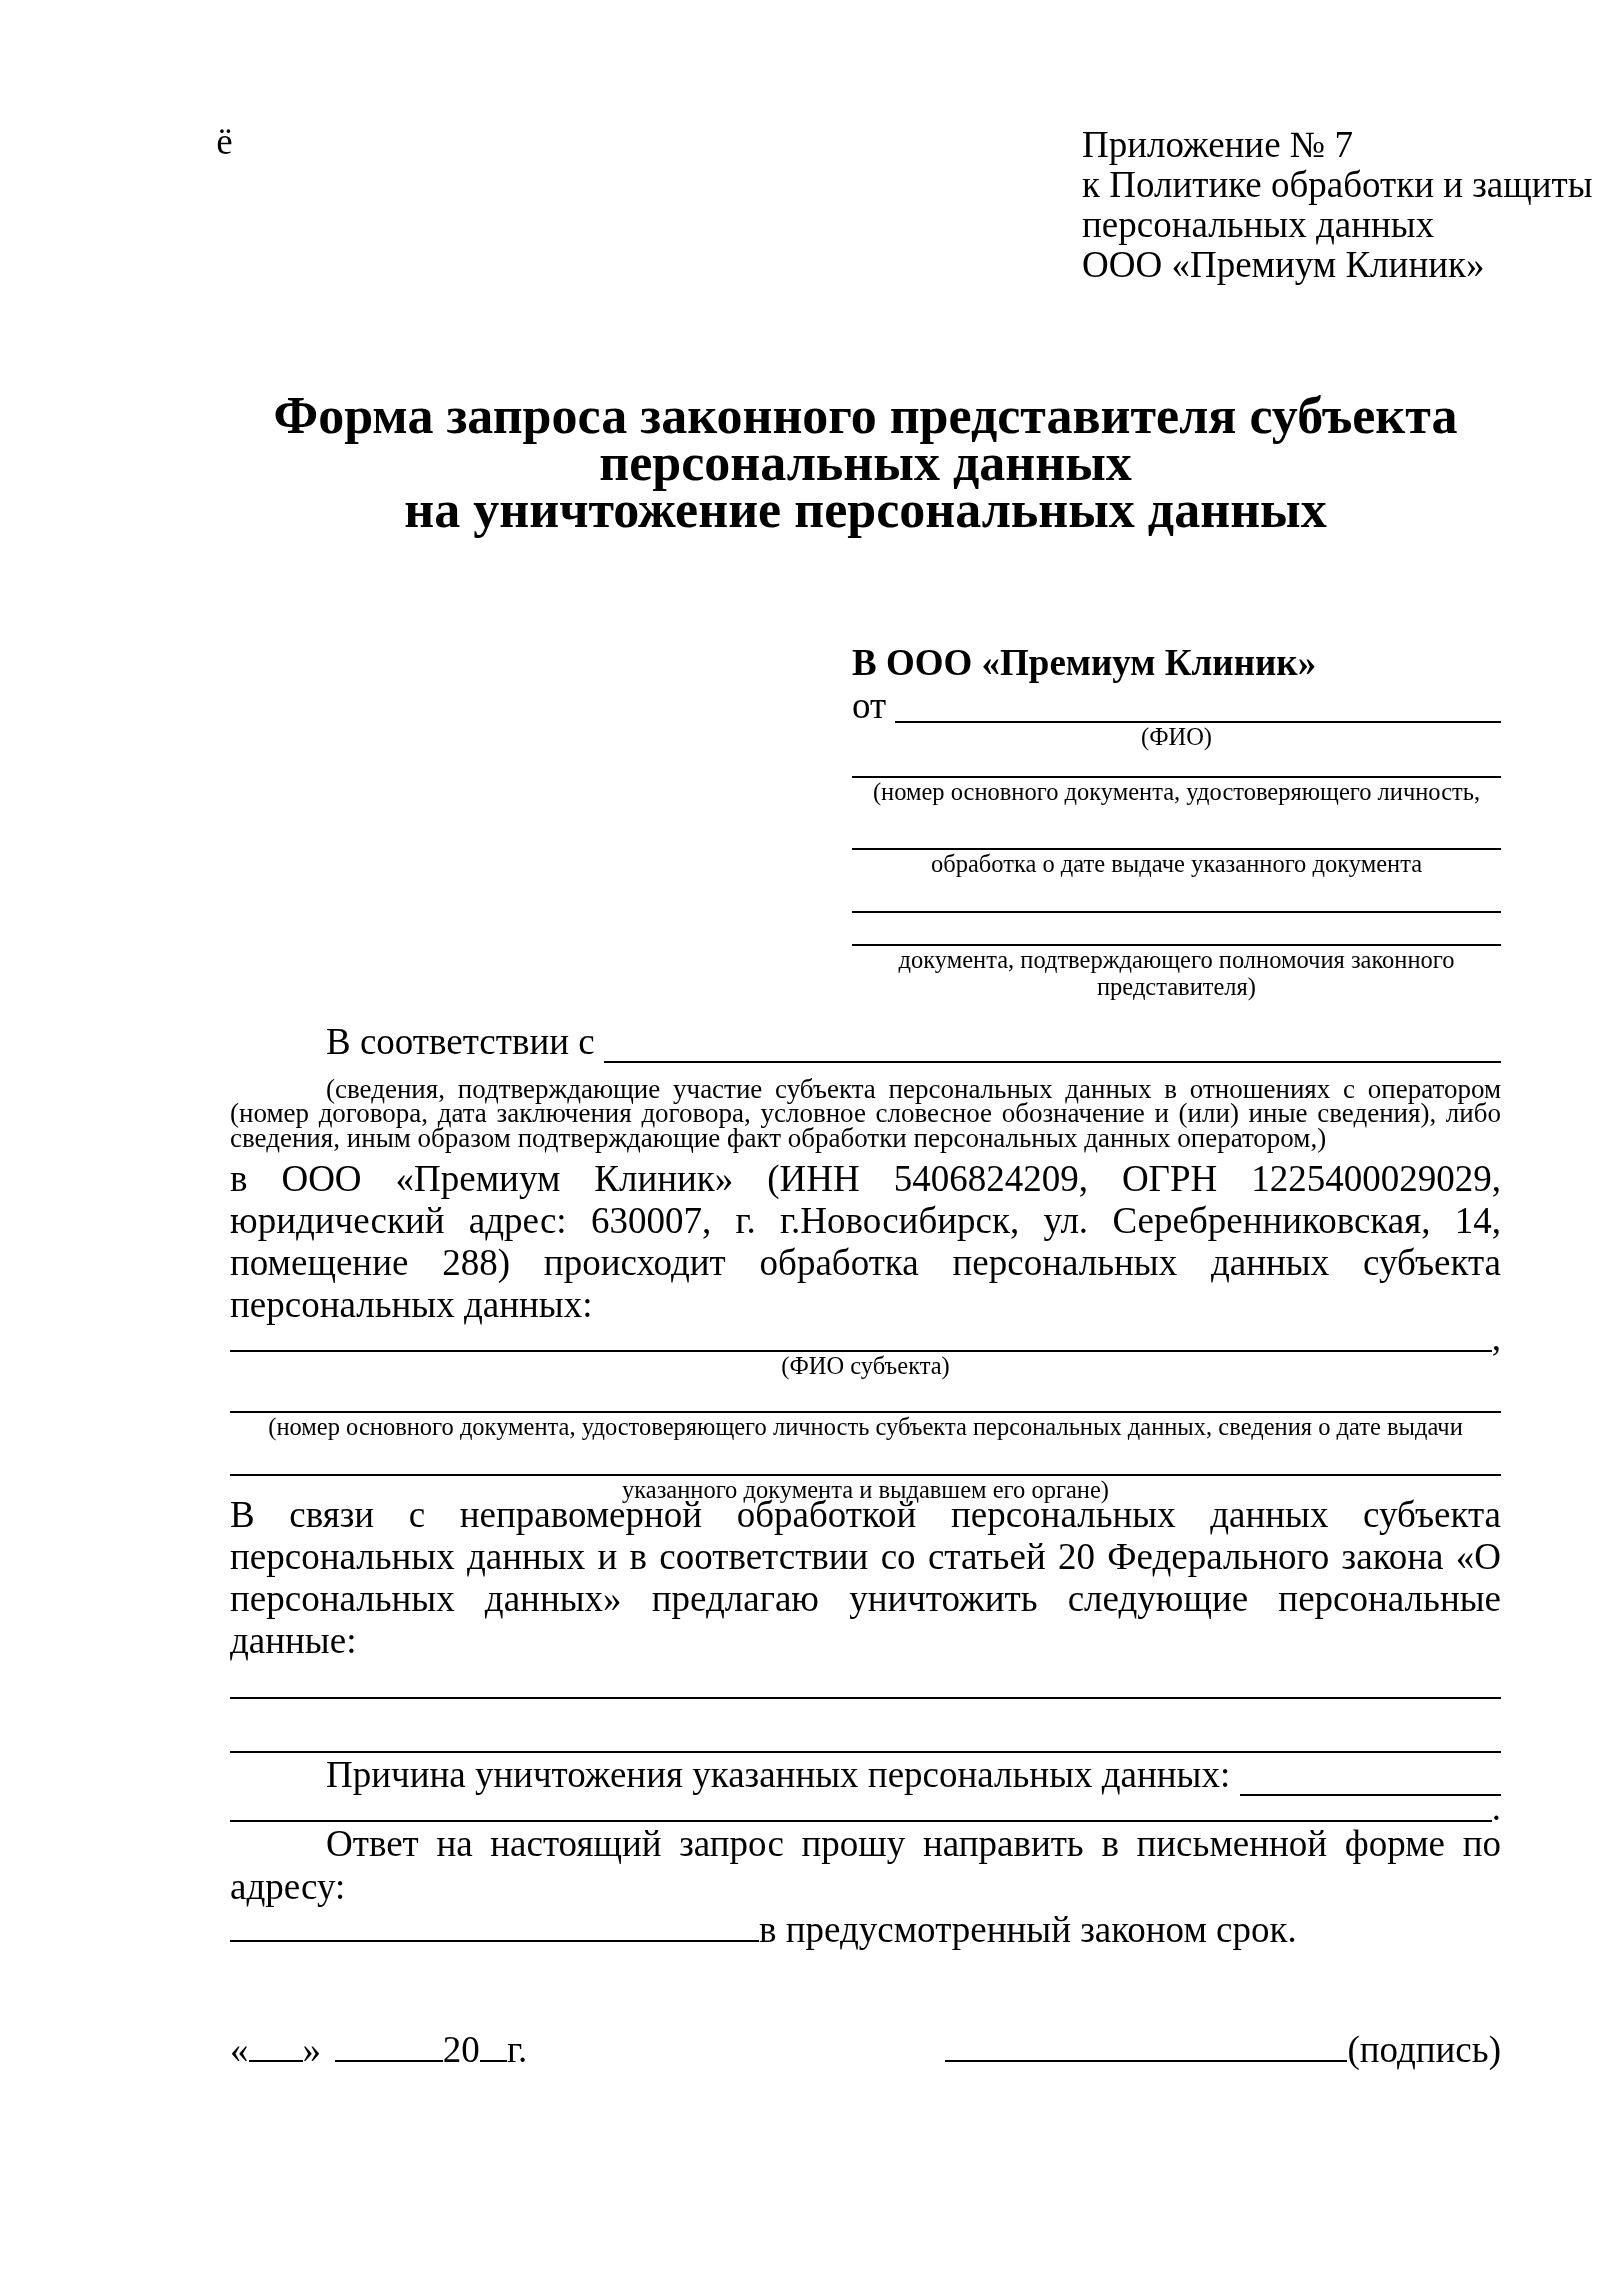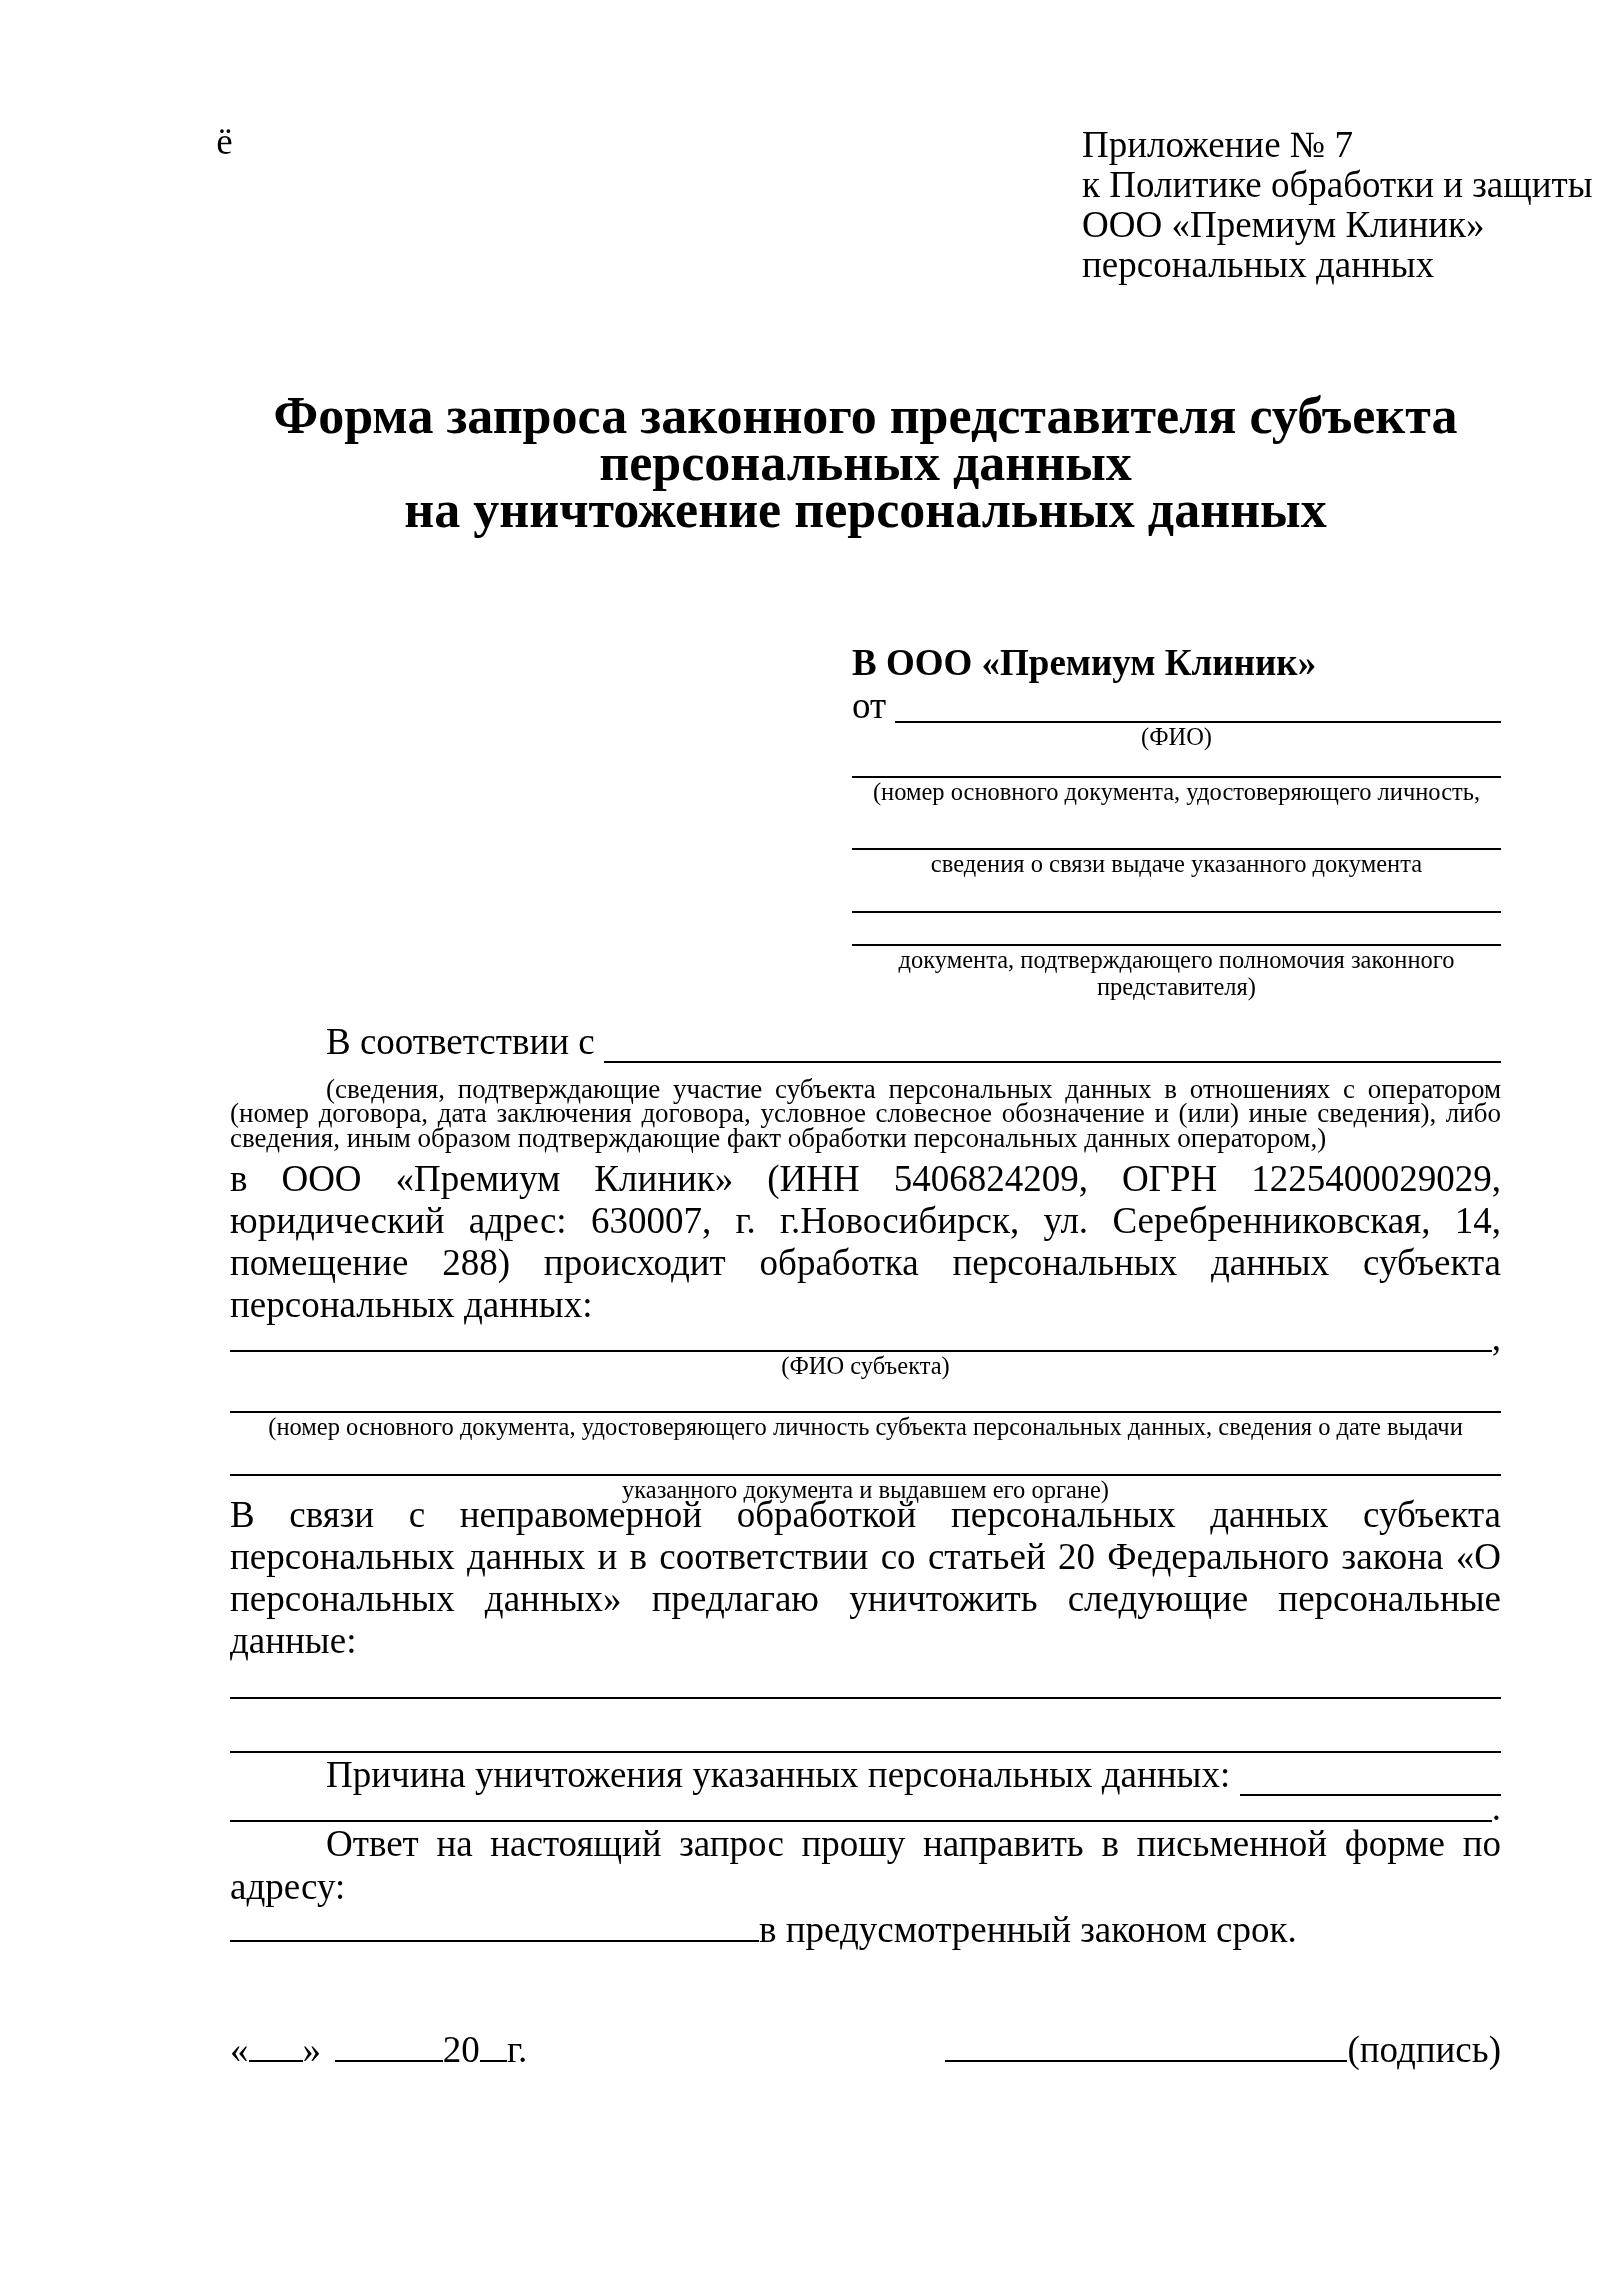--- a/index.html
+++ b/index.html
@@ -55,43 +55,43 @@
 <body>
 
 <div class="page">
   <div class="content">
 
     <div class="header-row">
       <div class="stray">ё</div>
       <div class="appendix">
         <div>Приложение № 7</div>
         <div>к Политике обработки и защиты</div>
+        <div>персональных данных</div>
         <div>ООО «Премиум Клиник»</div>
-        <div>персональных данных</div>
       </div>
     </div>
 
     <div class="doc-title">
       <div>Форма запроса законного представителя субъекта персональных данных</div>
       <div>на уничтожение персональных данных</div>
     </div>
 
     <div class="addressee">
       <div class="addr-to">В ООО «Премиум Клиник»</div>
       <div class="addr-from">
         <span class="lead">от </span>
         <span class="flexline"></span>
       </div>
       <div class="cap cap-first">(ФИО)</div>
 
       <div class="fill-line m26"></div>
       <div class="cap">(номер основного документа, удостоверяющего личность,</div>
 
       <div class="fill-line m44"></div>
-      <div class="cap">сведения о связи выдаче указанного документа</div>
+      <div class="cap">обработка о дате выдаче указанного документа</div>
 
       <div class="fill-line m34"></div>
 
       <div class="fill-line m32"></div>
       <div class="cap">документа, подтверждающего полномочия законного представителя)</div>
     </div>
 
     <div class="accordance">
       <span class="lead">В соответствии с </span>
       <span class="flexline"></span>

